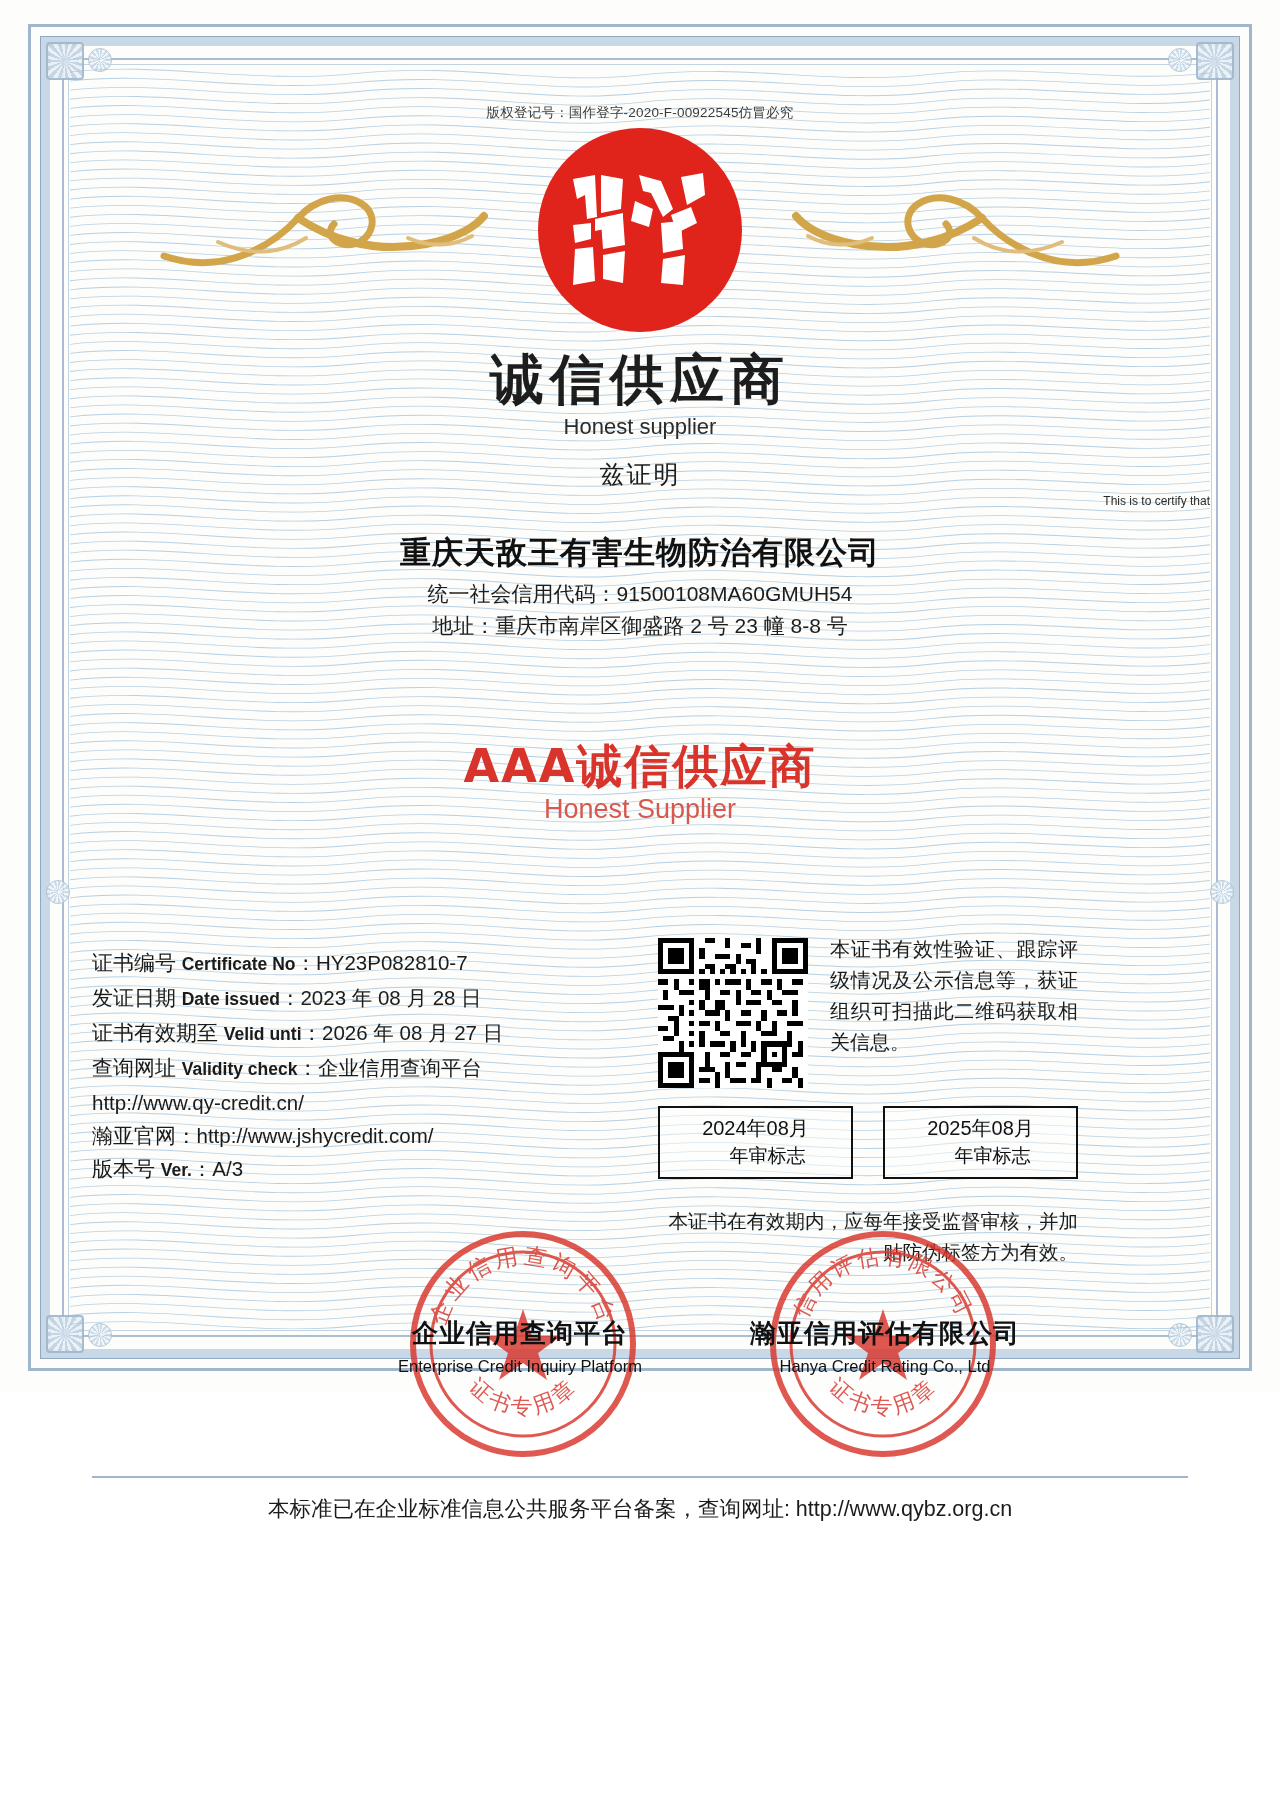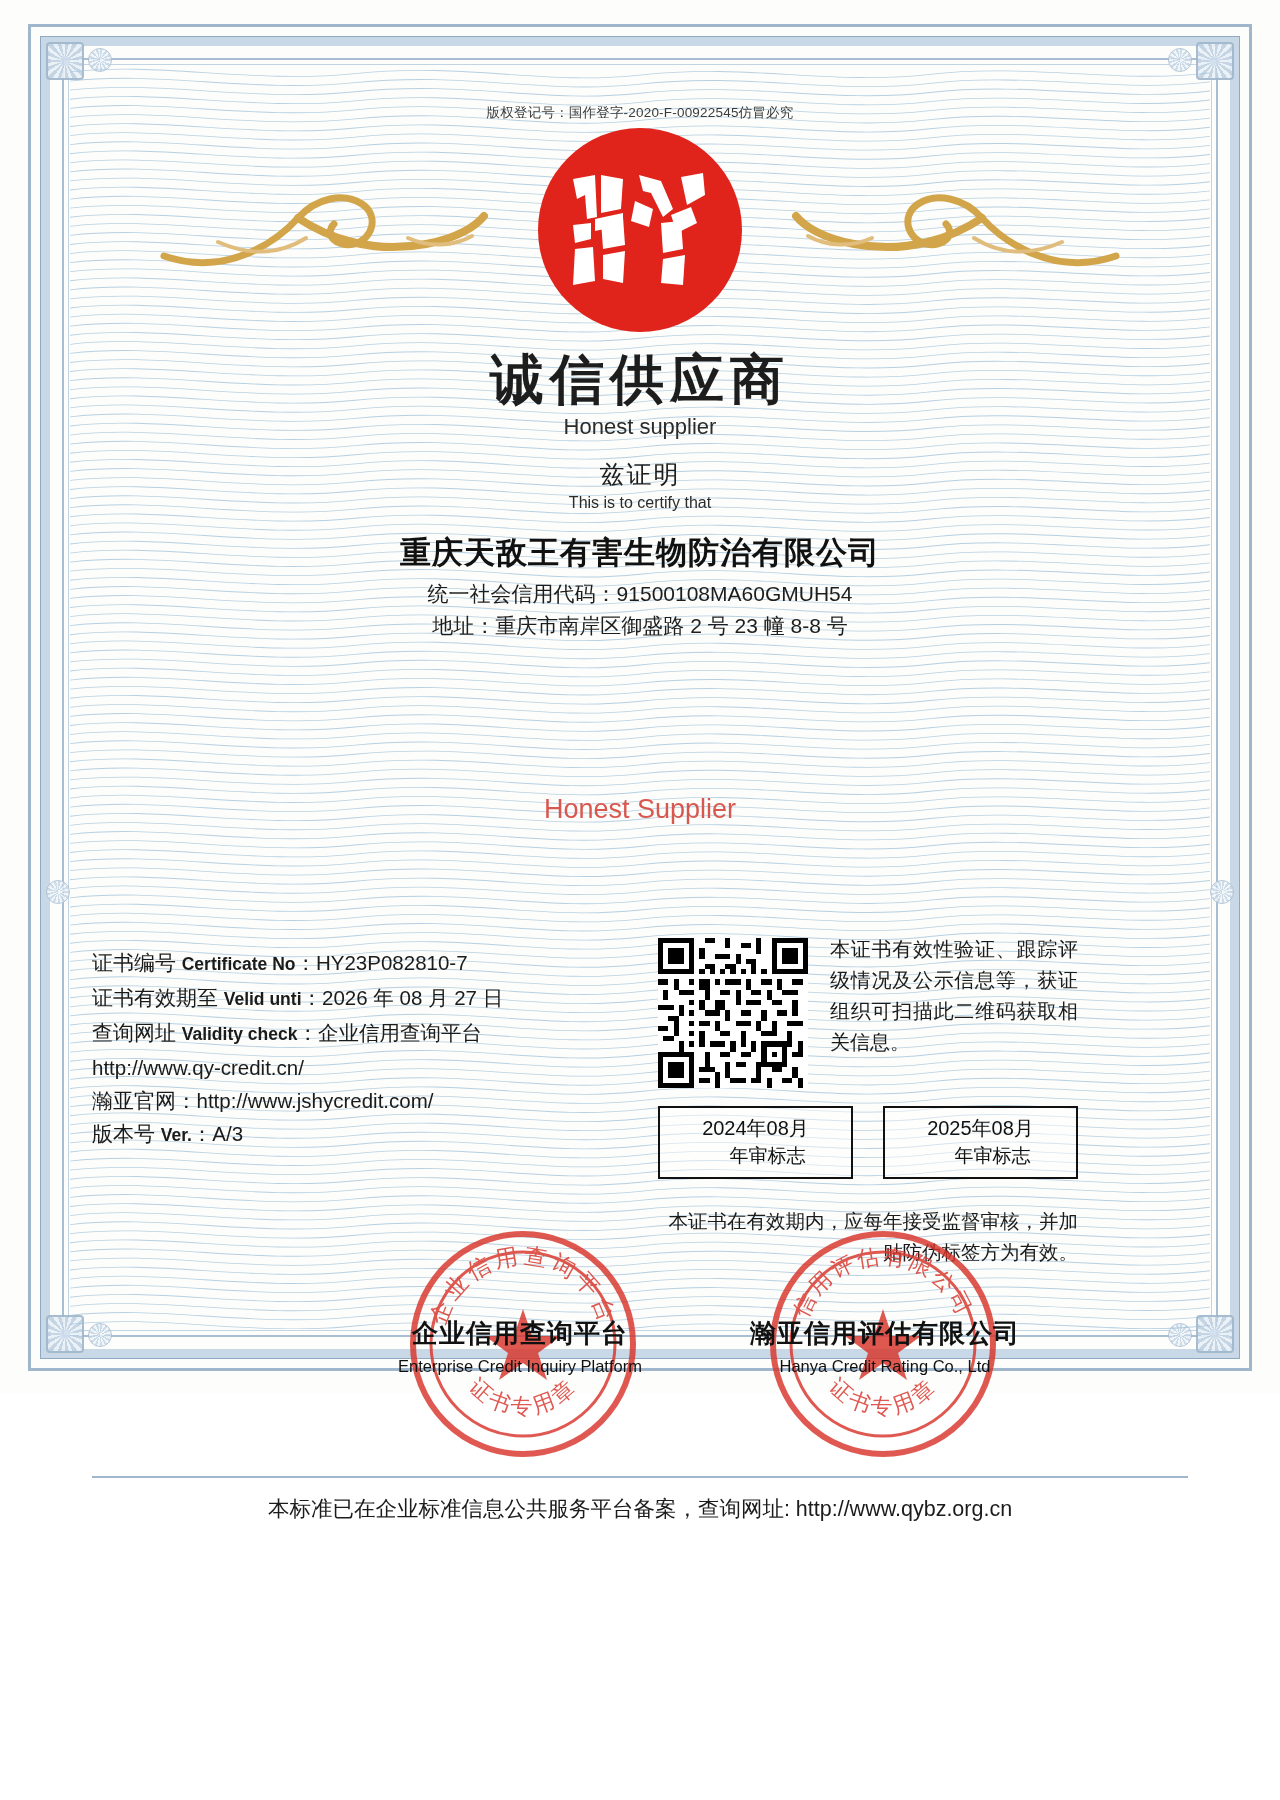--- a/index.html
+++ b/index.html
@@ -164,22 +164,22 @@
     left: 0; right: 0;
     text-align: center;
     font-size: 25px;
     color: #1d1d1d;
     letter-spacing: 2px;
   }
   .certify-en {
     position: absolute;
     top: 428px;
     left: 0; right: 0;
-    text-align: center;
-    font-size: 16px;
+    text-align: right;
+    font-size: 12px;
     color: #2b2b2b;
   }
 
   .company-name {
     position: absolute;
     top: 466px;
     left: 0; right: 0;
     text-align: center;
     font-size: 31px;
     font-weight: bold;
@@ -556,26 +556,31 @@
     <div class="title-cn">诚信供应商</div>
     <div class="title-en">Honest supplier</div>
 
     <div class="certify-cn">兹证明</div>
     <div class="certify-en">This is to certify that</div>
 
     <div class="company-name">重庆天敌王有害生物防治有限公司</div>
     <div class="company-code">统一社会信用代码：91500108MA60GMUH54</div>
     <div class="company-addr">地址：重庆市南岸区御盛路 2 号 23 幢 8-8 号</div>
 
+    <div class="award-cn">AAA诚信供应商</div>
     <div class="award-en">Honest Supplier</div>
 
     <div class="details">
       <div class="detail-line">
         <span class="lbl-cn">证书编号</span>
         <span class="lbl-en">Certificate No</span><span>：</span><span>HY23P082810-7</span>
+      </div>
+      <div class="detail-line">
+        <span class="lbl-cn">发证日期</span>
+        <span class="lbl-en">Date issued</span><span>：</span><span>2023 年 08 月 28 日</span>
       </div>
       <div class="detail-line">
         <span class="lbl-cn">证书有效期至</span>
         <span class="lbl-en">Velid unti</span><span>：</span><span>2026 年 08 月 27 日</span>
       </div>
       <div class="detail-line">
         <span class="lbl-cn">查询网址</span>
         <span class="lbl-en">Validity check</span><span>：</span><span>企业信用查询平台</span>
       </div>
       <div class="detail-line">

